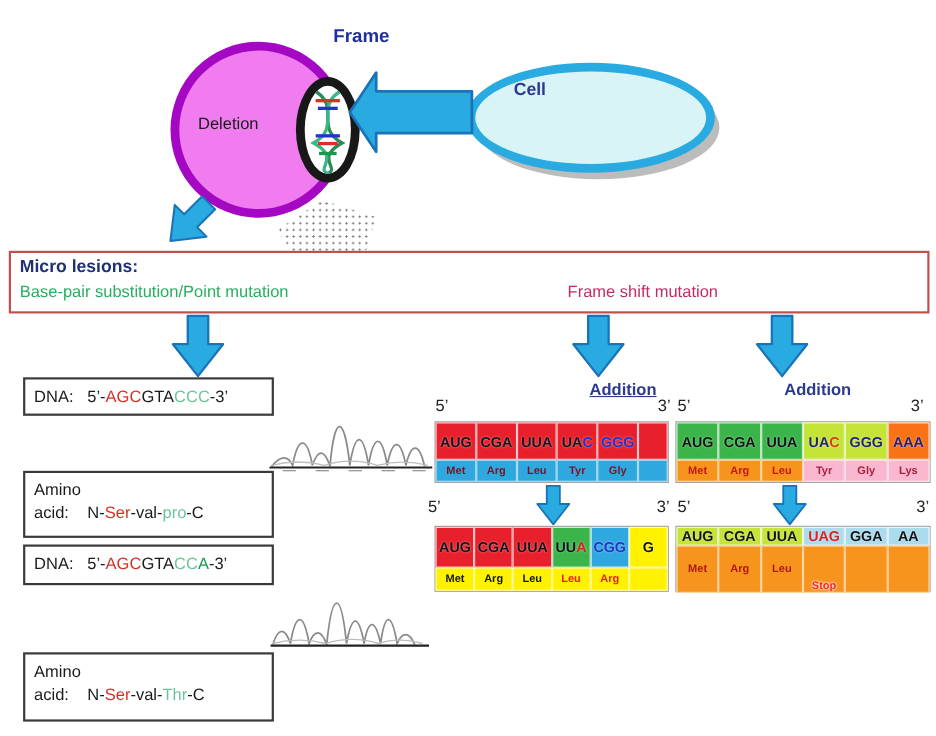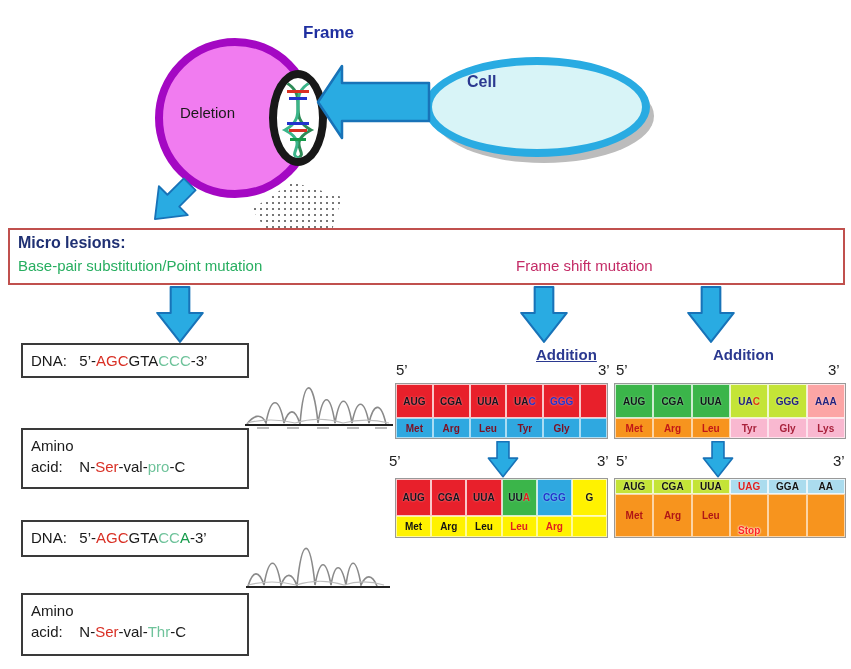--- a/index.html
+++ b/index.html
@@ -31,38 +31,38 @@
 
   
   svg.arrow{display:block;}
 
   
   .seq-box{left:21px;width:216px;border:2px solid #3a3a3a;background:#fff;
     font-size:15px;color:#1a1a1a;padding:5px 0 4px 8px;white-space:pre;line-height:21px;}
   #seq1{top:343px;height:22px;}
   #seq2{top:385px;height:26px;}
   #seq3{top:428px;height:48px;}
-  #seq4{top:520px;height:24px;}
+  #seq4{top:495px;height:24px;}
   #seq5{top:548px;height:27px;}
   #seq6{top:593px;height:50px;}
 
   
   #chrom1{left:243px;top:372px;}
   #chrom2{left:244px;top:532px;}
 
   
   .branch-label{font-size:15px;font-weight:bold;color:#2B3990;}
   .prime-label{font-size:15px;color:#222;}
 
   
   .codon-table{display:flex;flex-direction:column;border:1px solid #999;box-sizing:border-box;}
   .codon-row{display:flex;flex:1.7;}
   .aa-row{display:flex;flex:1;}
   .codon-cell{flex:1;display:flex;align-items:center;justify-content:center;
-    font-weight:bold;font-size:10px;border:1px solid rgba(255,255,255,.75);box-sizing:border-box;
+    font-weight:bold;font-size:13px;border:1px solid rgba(255,255,255,.75);box-sizing:border-box;
     text-shadow:0 0 2px rgba(255,255,255,.55);}
   .aa-cell{flex:1;display:flex;align-items:center;justify-content:center;
     font-weight:bold;font-size:10px;border:1px solid rgba(255,255,255,.6);box-sizing:border-box;}
   .narrow{flex:.72;}
   .stop span{text-shadow:0 0 2px #fff,0 0 2px #fff;}
   #tbl-add-before{left:395px;top:383px;width:213px;height:56px;}
   #tbl-del-before{left:614px;top:383px;width:232px;height:56px;}
   #tbl-add-after{left:395px;top:478px;width:213px;height:60px;}
   #tbl-del-after{left:614px;top:478px;width:232px;height:60px;}
 </style>
@@ -211,21 +211,21 @@
         <div class="codon-cell" style="background: rgb(59, 181, 74);">
           <span style="color: rgb(16, 20, 24);">UUA</span>
         </div>
         <div class="codon-cell" style="background: rgb(196, 228, 55);">
           <span style="color: rgb(34, 34, 126);">UA</span>
           <span style="color: rgb(224, 58, 16);">C</span>
         </div>
         <div class="codon-cell" style="background: rgb(196, 228, 55);">
           <span style="color: rgb(34, 34, 126);">GGG</span>
         </div>
-        <div class="codon-cell" style="background: #fca5a5;">
+        <div class="codon-cell" style="background: #f97316;">
           <span style="color: rgb(34, 34, 126);">AAA</span>
         </div>
       </div>
       <div class="aa-row">
         <div class="aa-cell" style="background: rgb(247, 148, 30);">
           <span style="color: rgb(194, 23, 23);">Met</span>
         </div>
         <div class="aa-cell" style="background: rgb(247, 148, 30);">
           <span style="color: rgb(194, 23, 23);">Arg</span>
         </div>

